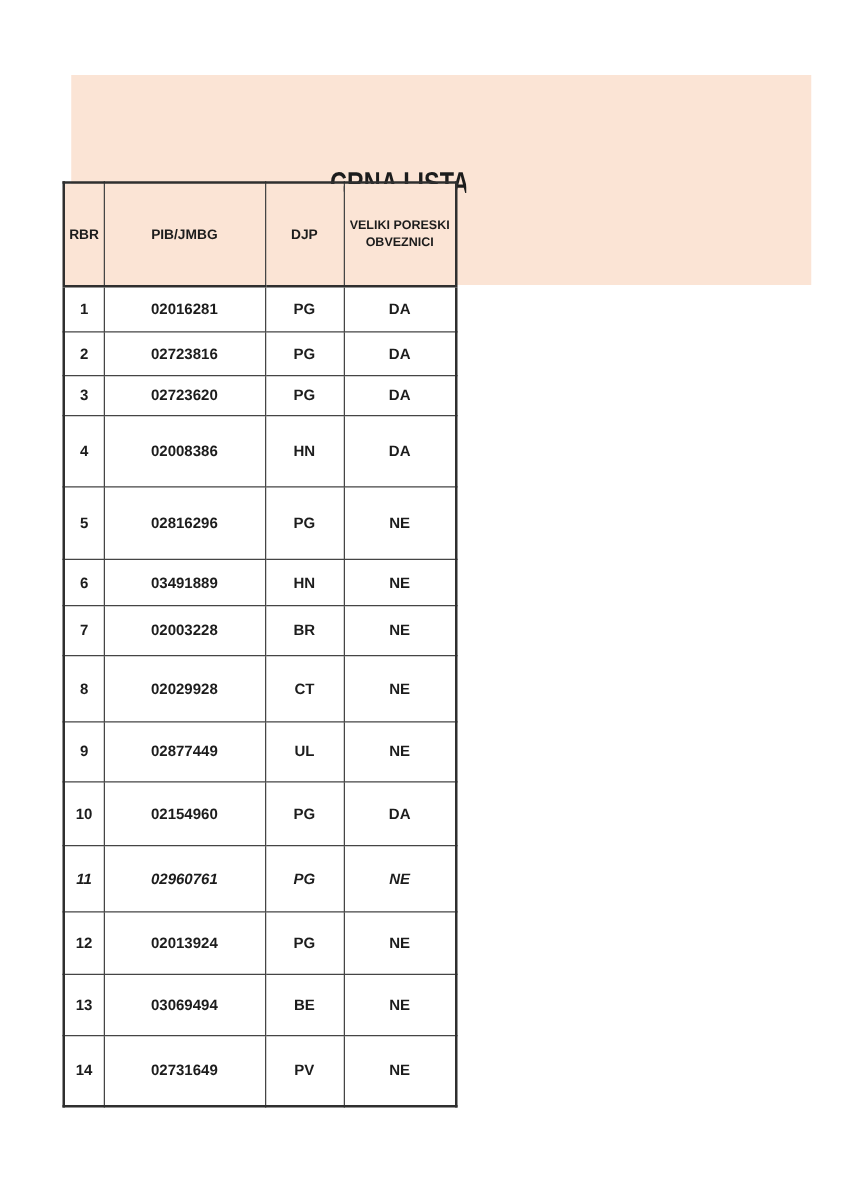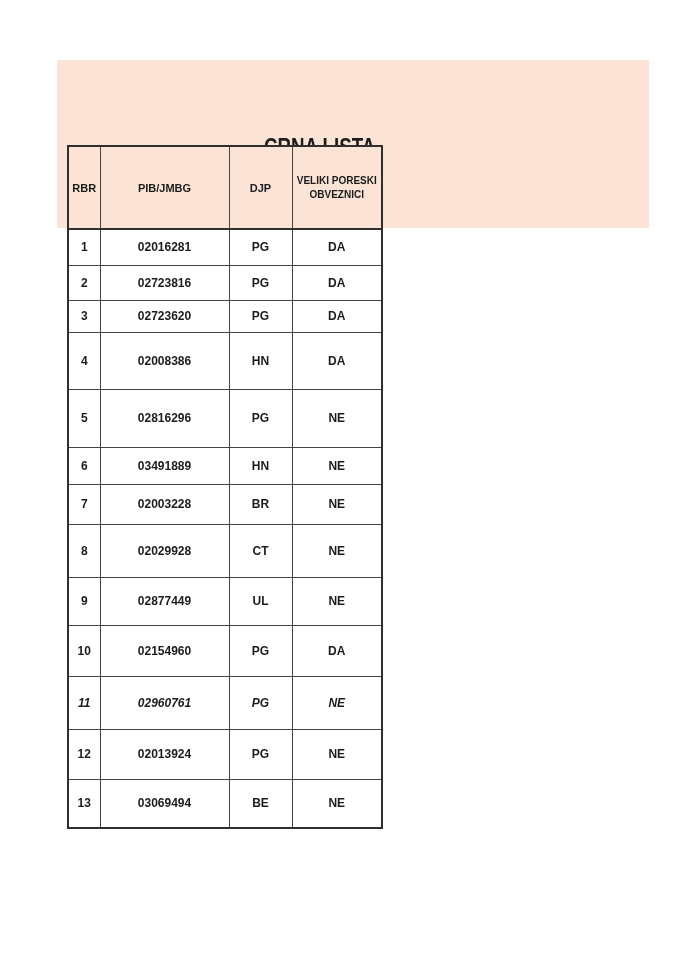--- a/index.html
+++ b/index.html
@@ -40,21 +40,21 @@
     white-space: nowrap;
     font-size: 24px;
     line-height: 30px;
     font-weight: 700;
     color: #1c1c1c;
     transform: scaleX(0.78);
     transform-origin: 0 50%;
   }
   table.blacklist {
     position: absolute;
-    left: 67px;
+    left: 50px;
     top: 145px;
     border-collapse: collapse;
     table-layout: fixed;
     border: 2px solid #2f2f2f;
   }
   table.blacklist th,
   table.blacklist td {
     border: 1px solid #454545;
     text-align: center;
     vertical-align: middle;
@@ -182,16 +182,22 @@
           <td>02013924</td>
           <td>PG</td>
           <td>NE</td>
         </tr>
         <tr style="height: 49px;">
           <td>13</td>
           <td>03069494</td>
           <td>BE</td>
           <td>NE</td>
         </tr>
+        <tr style="height: 57px;">
+          <td>14</td>
+          <td>02731649</td>
+          <td>PV</td>
+          <td>NE</td>
+        </tr>
       </tbody>
   </table>
 
 </div>
 
 </body></html>

